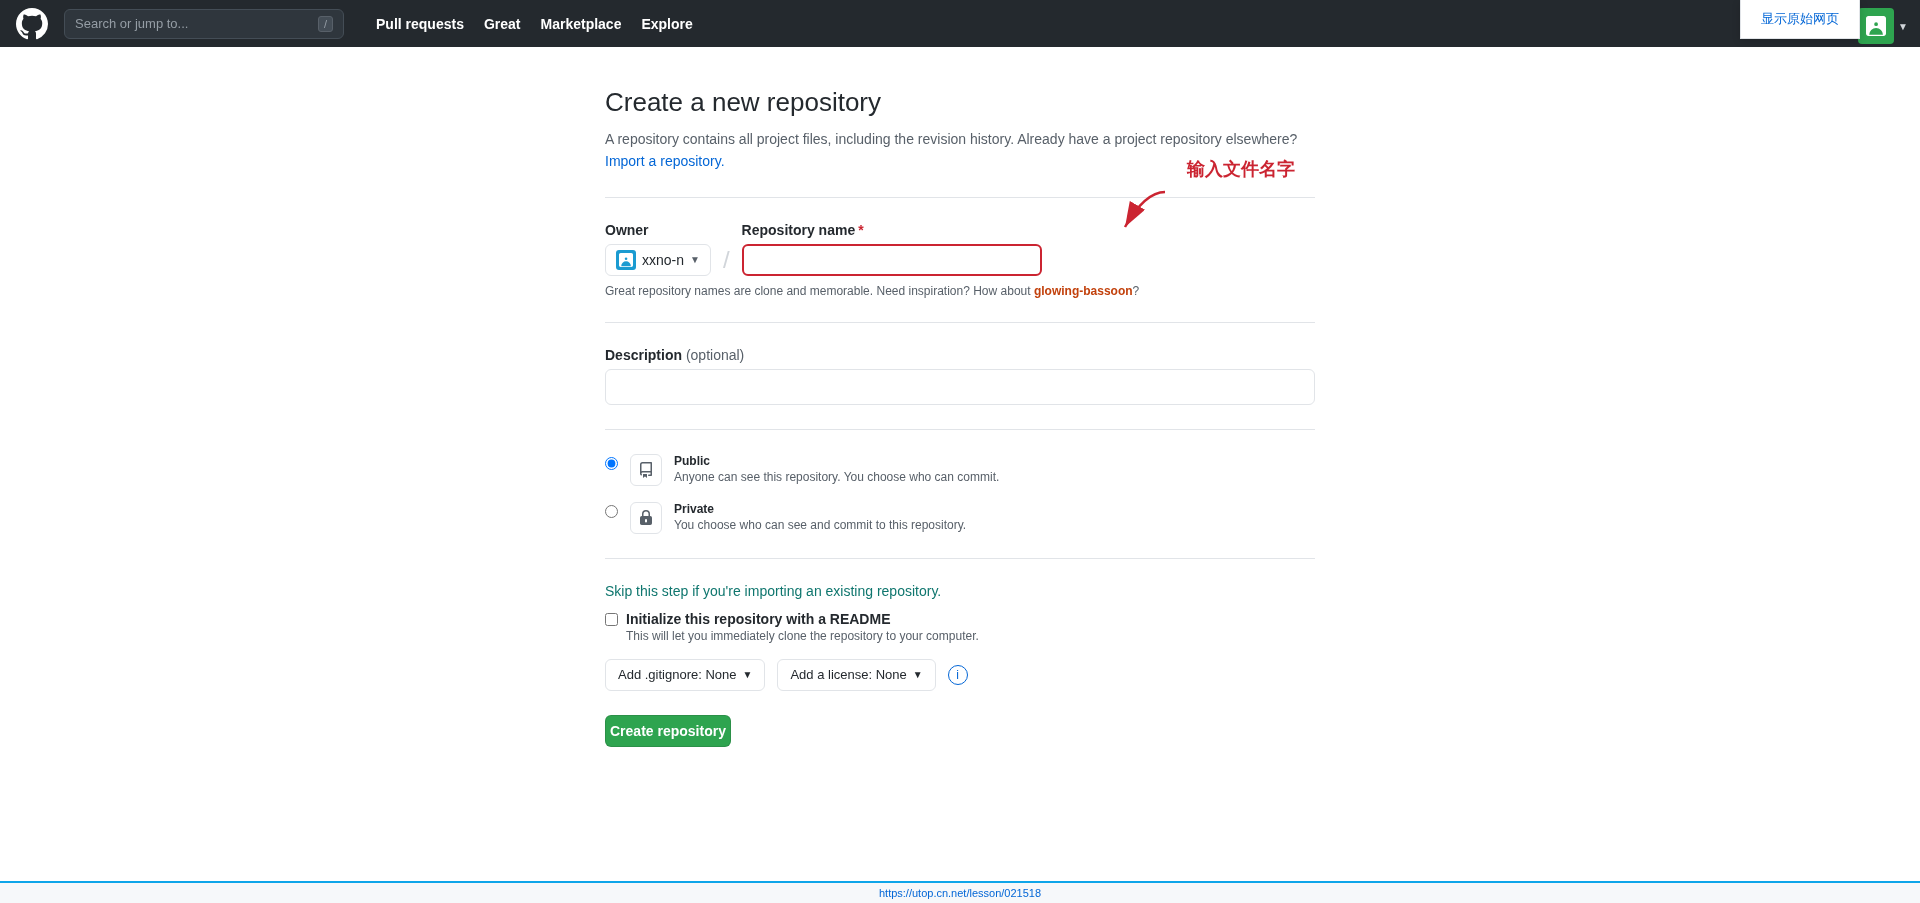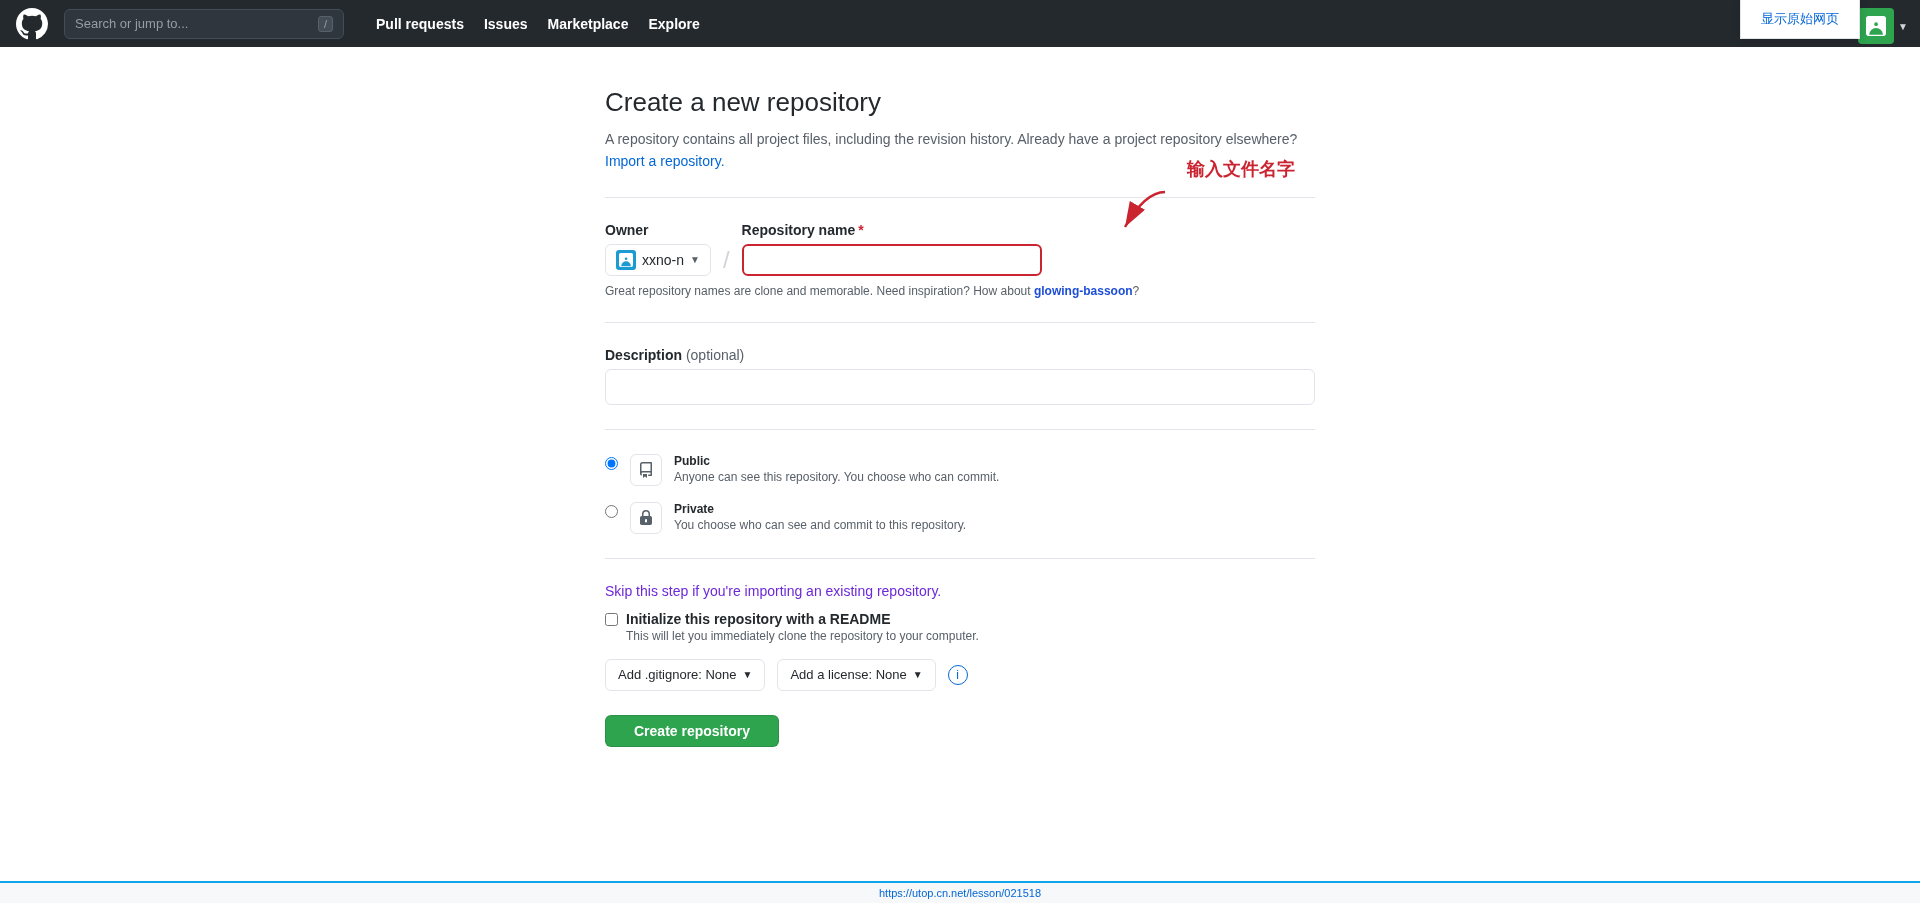--- a/index.html
+++ b/index.html
@@ -195,21 +195,21 @@
       position: relative;
     }
 
     .hint-text {
       font-size: 12px;
       color: #586069;
       margin-top: 6px;
       margin-bottom: 20px;
     }
     .hint-link {
-      color: #1d4ed8;
+      color: #c2410c;
       font-weight: 600;
       text-decoration: none;
       cursor: pointer;
     }
 
     
     .description-input {
       width: 100%;
       border: 1px solid #e1e4e8;
       border-radius: 6px;
@@ -243,21 +243,21 @@
     }
     .visibility-icon svg { width: 16px; height: 16px; fill: #586069; }
     .visibility-info { display: flex; flex-direction: column; }
     .visibility-title { font-size: 12px; font-weight: 600; color: #24292e; }
     .visibility-desc { font-size: 12px; color: #586069; margin-top: 2px; }
 
     
     .init-section { margin: 16px 0; }
     .init-step-hint {
       font-size: 14px;
-      color: #6d28d9;
+      color: #0f766e;
       margin-bottom: 12px;
     }
     .init-option {
       display: flex;
       align-items: flex-start;
       gap: 8px;
       margin-bottom: 6px;
     }
     .init-option input[type="checkbox"] { margin-top: 2px; }
     .init-label { font-size: 14px; font-weight: 600; color: #24292e; }
@@ -309,21 +309,21 @@
     }
     .status-bar a { color: #0366d6; text-decoration: none; }
 
     
     .submit-area { margin-top: 24px; }
     .submit-btn {
       background: #2ea44f;
       color: white;
       border: 1px solid rgba(27,31,35,0.15);
       border-radius: 6px;
-      padding: 7px 28px;
+      padding: 7px 4px;
       font-size: 14px;
       font-weight: 600;
       cursor: pointer;
       height: 32px;
       display: flex; align-items: center;
     }
   </style>
 </head>
 <body>
 
@@ -334,21 +334,21 @@
     </svg>
   </div>
 
   <div class="search-box">
     <input class="search-input" type="text" placeholder="Search or jump to..." style="">
     <span class="search-slash">/</span>
   </div>
 
   <div class="nav-links">
     <a class="nav-link">Pull requests</a>
-    <a class="nav-link">Issues</a>
+    <a class="nav-link">Great</a>
     <a class="nav-link">Marketplace</a>
     <a class="nav-link">Explore</a>
   </div>
 
   <div class="translator-panel">
     <a>显示原始网页</a>
   </div>
 
   <div class="user-icon-area">
     <div class="user-avatar-btn">

